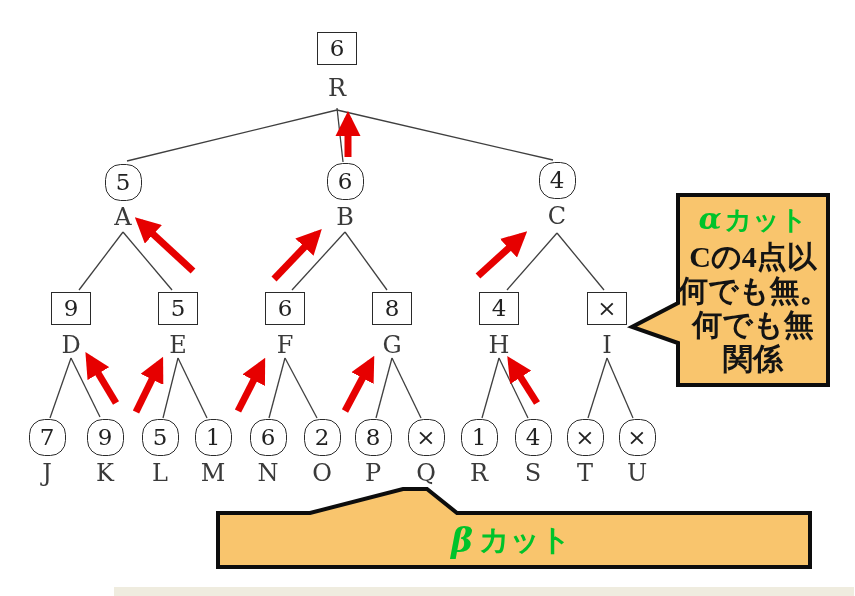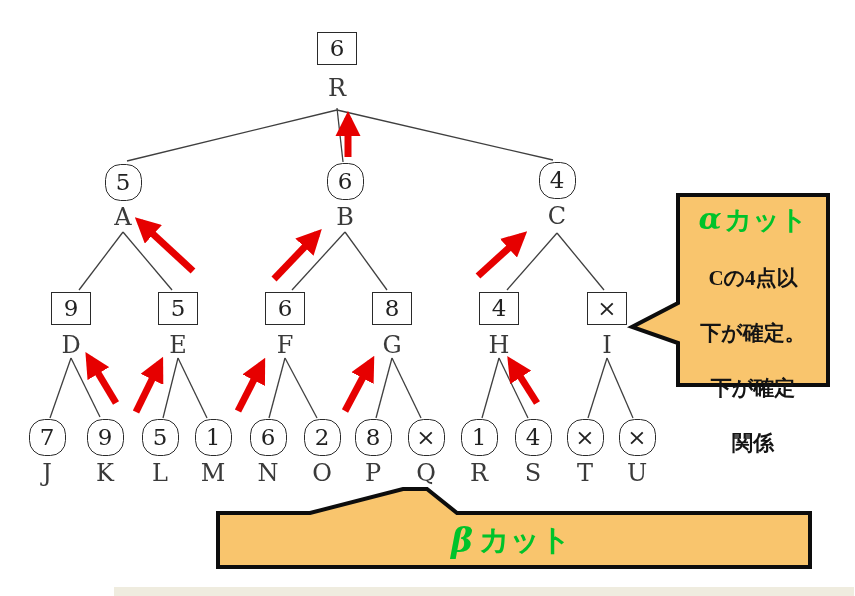--- a/index.html
+++ b/index.html
@@ -17,22 +17,22 @@
   
   .note{position:absolute;left:392px;top:69px;font-size:29px;font-weight:bold;
         color:#00c32a;letter-spacing:1px;white-space:nowrap;}
   
   .greek{font-family:"DejaVu Serif",serif;font-style:italic;font-weight:bold;color:#00c32a;}
   .co-word{font-weight:bold;color:#00c32a;}
   .alpha-text{position:absolute;left:678px;top:206px;width:150px;text-align:center;}
   .alpha-text .title{height:34px;line-height:25px;}
   .alpha-text .title .greek{font-size:30px;margin-right:3px;}
   .alpha-text .title .co-word{font-size:27px;}
-  .co-line{height:34px;line-height:34px;font-size:21px;font-weight:600;color:#141414;
-           font-family:"Liberation Serif",serif;white-space:nowrap;margin-top:21px;}
+  .co-line{height:34px;line-height:34px;font-size:30px;font-weight:600;color:#141414;
+           font-family:"Liberation Serif",serif;white-space:nowrap;}
   .beta-text{position:absolute;left:218px;top:513px;width:592px;height:54px;
              display:flex;align-items:center;justify-content:center;white-space:nowrap;}
   .beta-text .greek{font-size:33px;margin-right:6px;}
   .beta-text .co-word{font-size:30px;margin-right:6px;}
   .beta-text .co-body{font-size:25px;font-weight:600;color:#141414;
                       font-family:"Liberation Serif",serif;}
   .strip{position:absolute;left:114px;top:587px;width:740px;height:9px;background:#efecdf;}
 </style>
 </head>
 <body>
@@ -130,22 +130,22 @@
       <div class="nv circle" style="left: 566.5px; top: 418.5px; width: 37px; height: 37px;">×</div>
       <div class="nl" style="left: 557px; top: 459px;">T</div>
       <div class="nv circle" style="left: 618.5px; top: 418.5px; width: 37px; height: 37px;">×</div>
       <div class="nl" style="left: 609px; top: 459px;">U</div>
     </div>
 
 
   <div class="alpha-text">
     <div class="title"><span class="greek">α</span><span class="co-word">カット</span></div>
     <div class="co-line">Cの4点以</div>
-    <div class="co-line">下が確定。</div>
-    <div class="co-line">下が確定</div>
+    <div class="co-line">何でも無。</div>
+    <div class="co-line">何でも無</div>
     <div class="co-line">関係</div>
   </div>
 
   <div class="beta-text">
     <span class="greek">β</span>
     <span class="co-word">カット</span>
   </div>
 
   <div class="strip"></div>
 </div>

